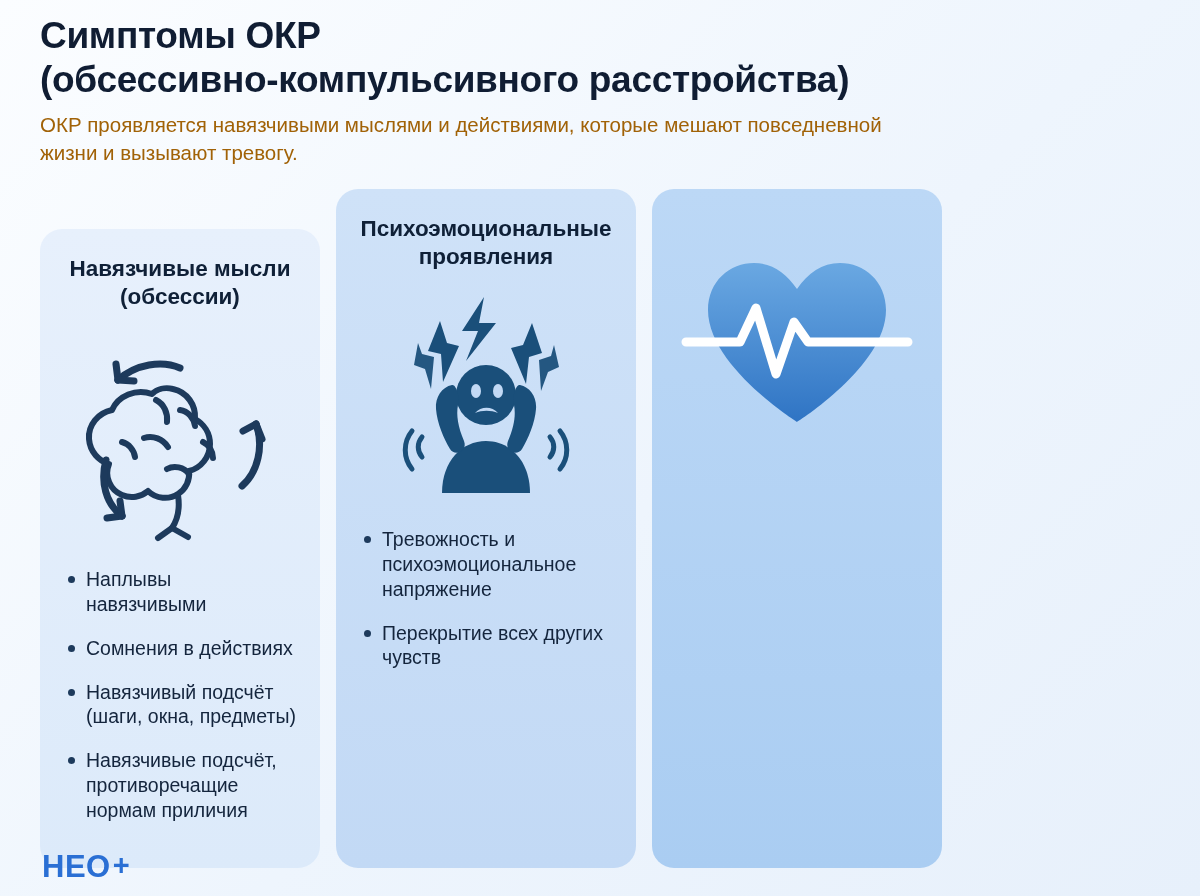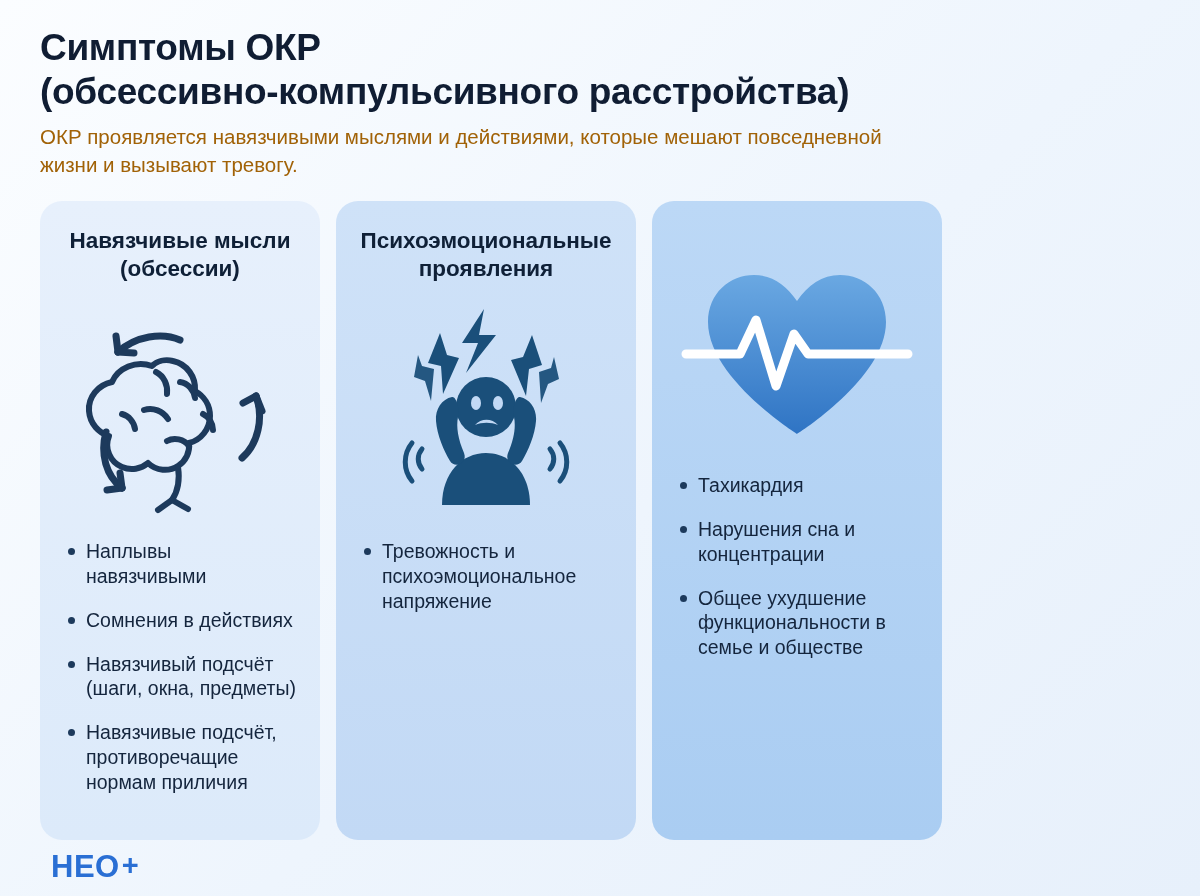--- a/index.html
+++ b/index.html
@@ -12,21 +12,21 @@
     background: linear-gradient(135deg, #fbfdff 0%, #eef5fd 55%, #e7f0fb 100%);
     font-family: "Liberation Sans", sans-serif;
     color: #12213a;
     overflow: hidden;
   }
   .page {
     position: relative;
     width: 976px;
     height: 896px;
     box-sizing: border-box;
-    padding: 26px 40px 0 40px;
+    padding: 14px 40px 0 40px;
   }
   .title {
     font-size: 37px;
     font-weight: bold;
     line-height: 1.18;
     letter-spacing: -0.3px;
     color: #101d33;
     margin: 0 0 10px 0;
     max-width: 1130px;
   }
@@ -47,20 +47,21 @@
     width: 368px;
     border-radius: 22px;
     box-sizing: border-box;
     padding: 22px 20px 26px 20px;
     display: flex;
     flex-direction: column;
     min-height: 620px;
   }
   .card-1 {
     background: linear-gradient(180deg, #e7f0fc 0%, #dceafa 100%);
+    margin-top: 40px;
   }
   .card-2 {
     background: linear-gradient(180deg, #cfe2f8 0%, #c2d9f5 100%);
     align-items: flex-end;
   }
   .card-3 {
     background: linear-gradient(180deg, #bcd8f6 0%, #aacdf2 100%);
   }
   .card-title {
     font-size: 22.5px;
@@ -96,21 +97,21 @@
     left: 2px;
     top: 9px;
     width: 7px;
     height: 7px;
     border-radius: 50%;
     background: #1d3a5c;
   }
   .card-2 ul.bullets li, .card-3 ul.bullets li { font-size: 19.5px; }
   .logo {
     position: absolute;
-    left: 51px;
+    left: 42px;
     bottom: 14px;
     display: flex;
     align-items: flex-end;
     gap: 2px;
   }
   .logo-text {
     font-size: 31px;
     font-weight: bold;
     letter-spacing: 0.5px;
     color: #2a6fd4;
@@ -200,41 +201,37 @@
           <g fill="none" stroke="#1a4f7a" stroke-width="5" stroke-linecap="round">
             <path d="M66 150c-5 6-5 14 0 20"></path>
             <path d="M56 144c-9 11-9 27 0 38"></path>
             <path d="M194 150c5 6 5 14 0 20"></path>
             <path d="M204 144c9 11 9 27 0 38"></path>
           </g>
         </svg>
       </div>
       <ul class="bullets">
         <li>Тревожность и психоэмоциональное напряжение</li>
+        <li>Перекрытие всех других чувств</li>
       </ul>
     </div>
 
     <div class="card card-3">
       <div class="art">
         <svg width="250" height="220" viewBox="0 0 250 220" aria-hidden="true">
           <defs>
             <linearGradient id="hg" x1="0" y1="0" x2="0" y2="1">
               <stop offset="0%" stop-color="#6aa8e2"></stop>
               <stop offset="100%" stop-color="#2f74c4"></stop>
             </linearGradient>
           </defs>
           <path d="M125 196S36 140 36 84c0-29 22-47 46-47 18 0 32 10 43 26 11-16 25-26 43-26 24 0 46 18 46 47 0 56-89 112-89 112z" fill="url(#hg)"></path>
           <path d="M14 116h54l16-34 20 66 18-52 14 20h100" fill="none" stroke="#ffffff" stroke-width="9" stroke-linecap="round" stroke-linejoin="round"></path>
         </svg>
       </div>
-      <ul class="bullets">
-        <li>Тахикардия</li>
-        <li>Нарушения сна и концентрации</li>
-        <li>Общее ухудшение функциональности в семье и обществе</li>
-      </ul>
     </div>
 
   </div>
 
   <div class="logo">
     <span class="logo-text">НЕО</span>
     <span class="logo-plus">+</span>
   </div>
 
 </div>

